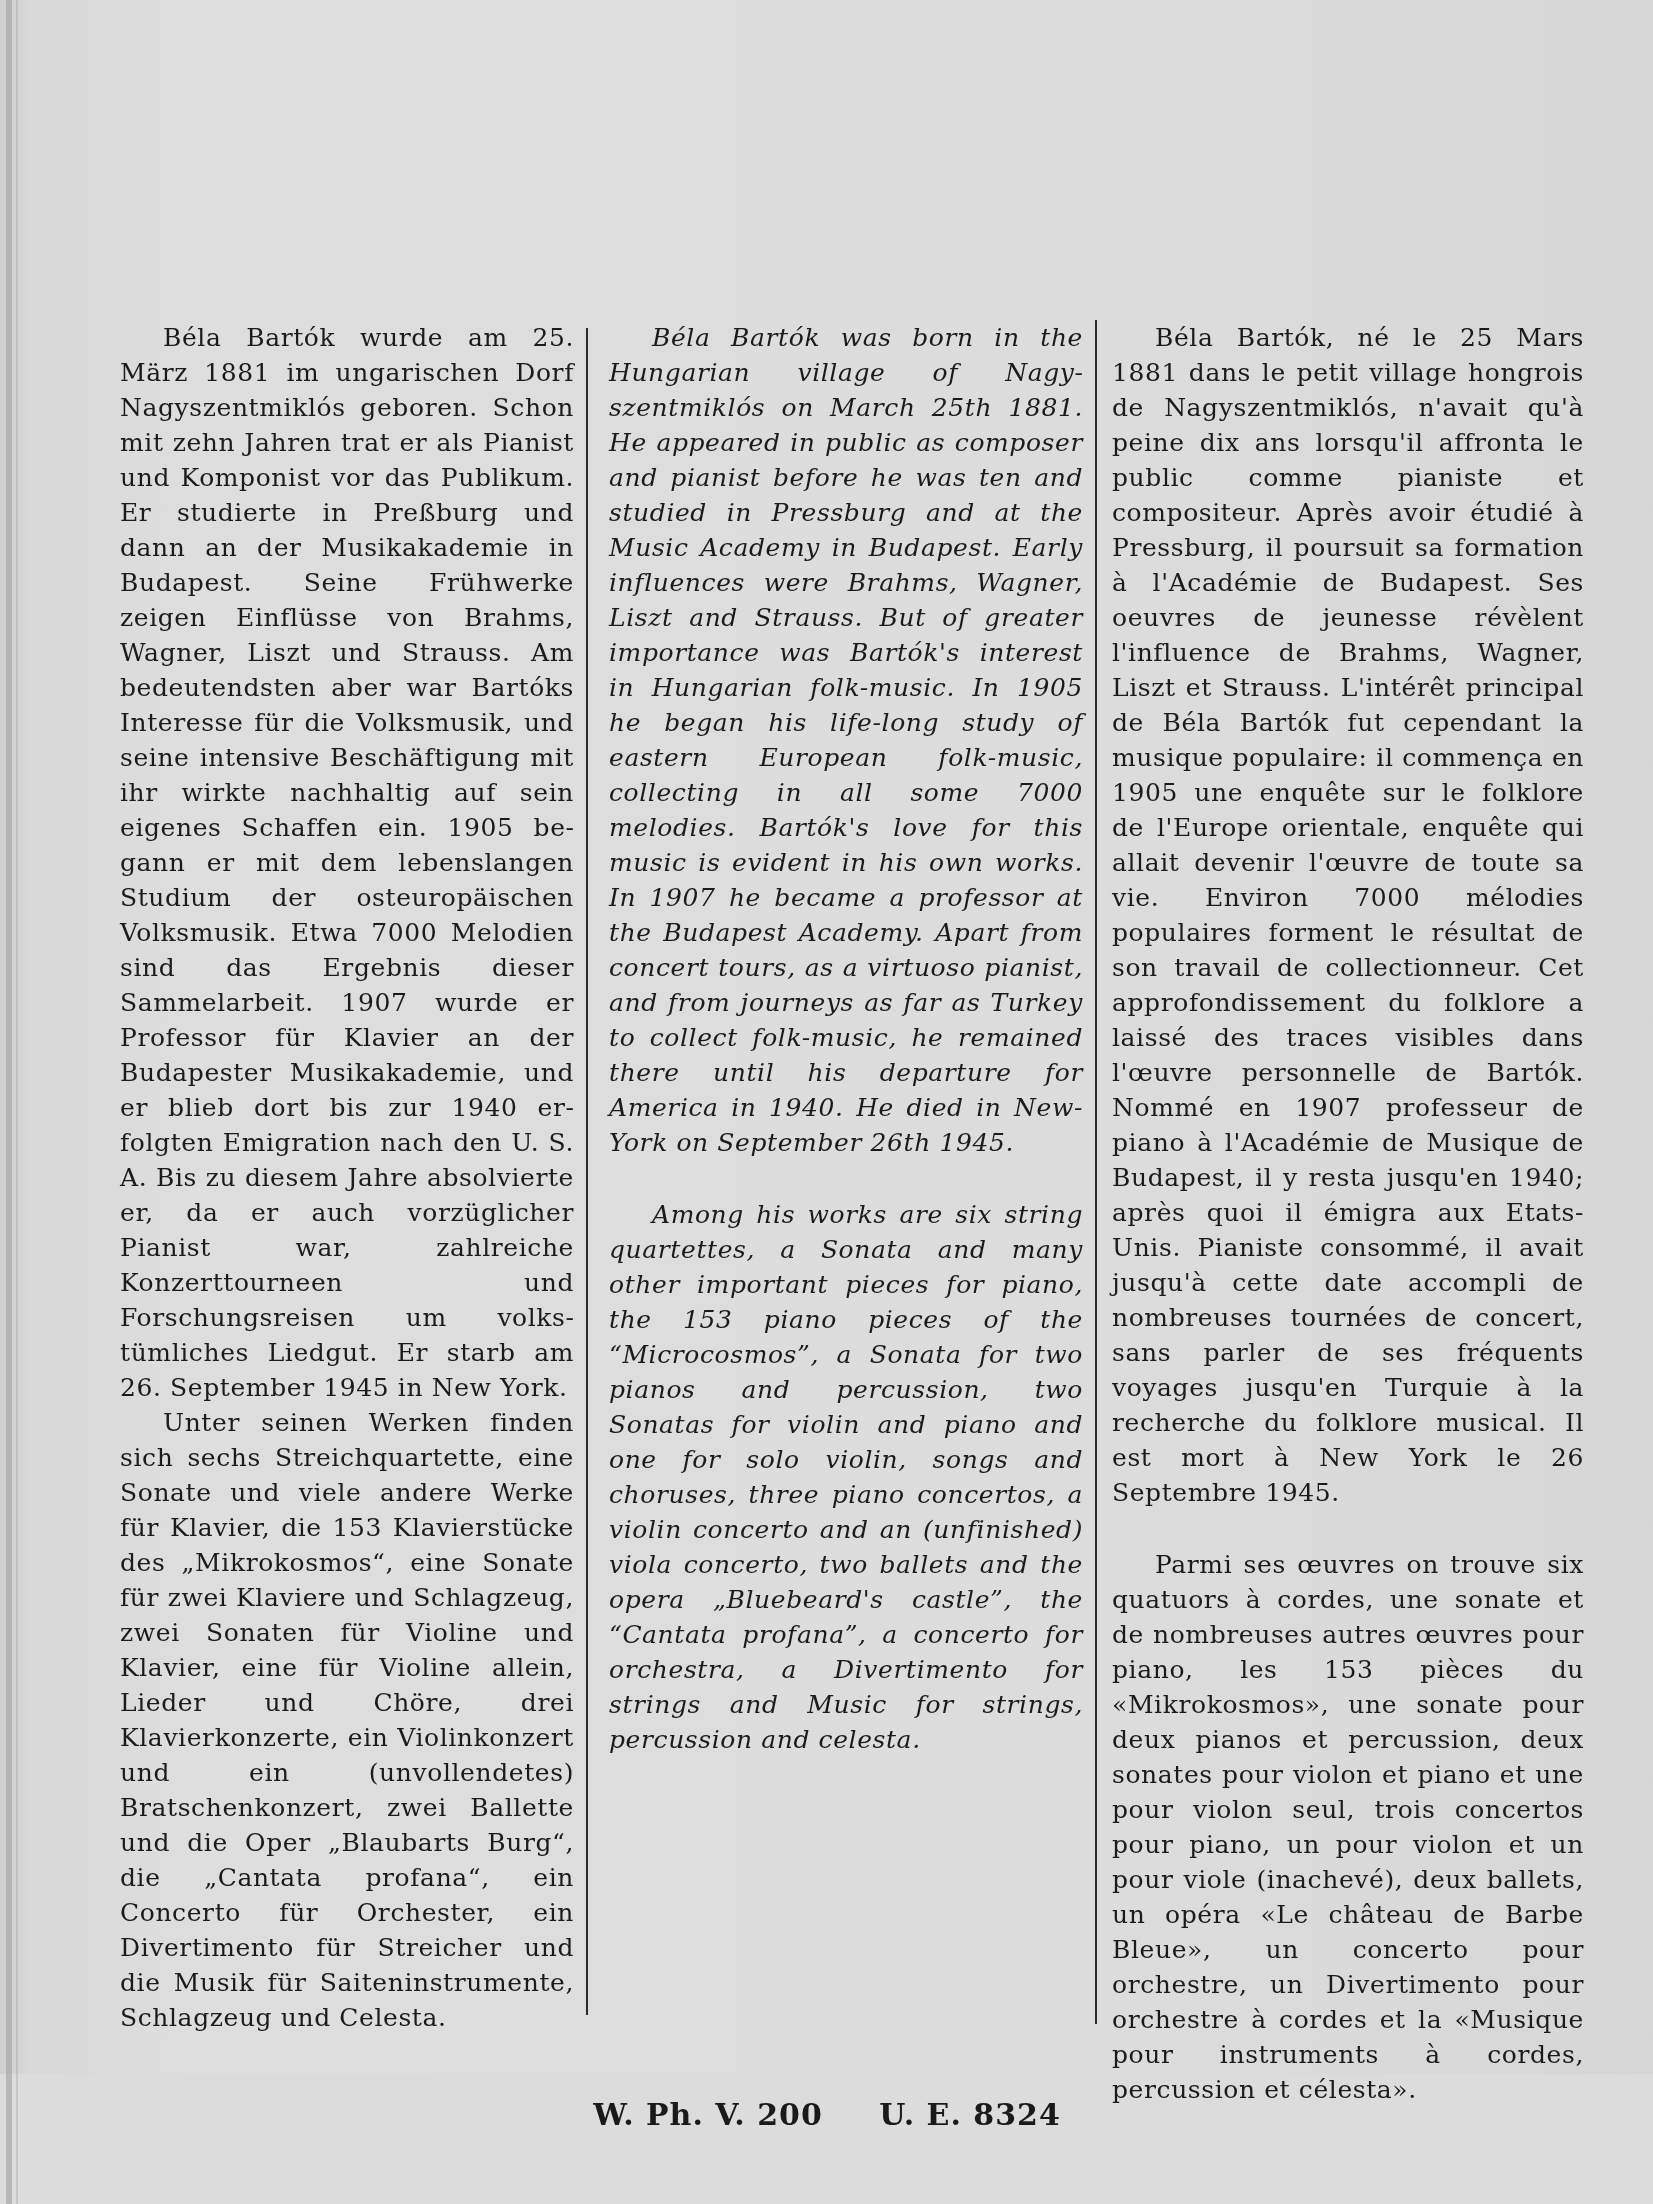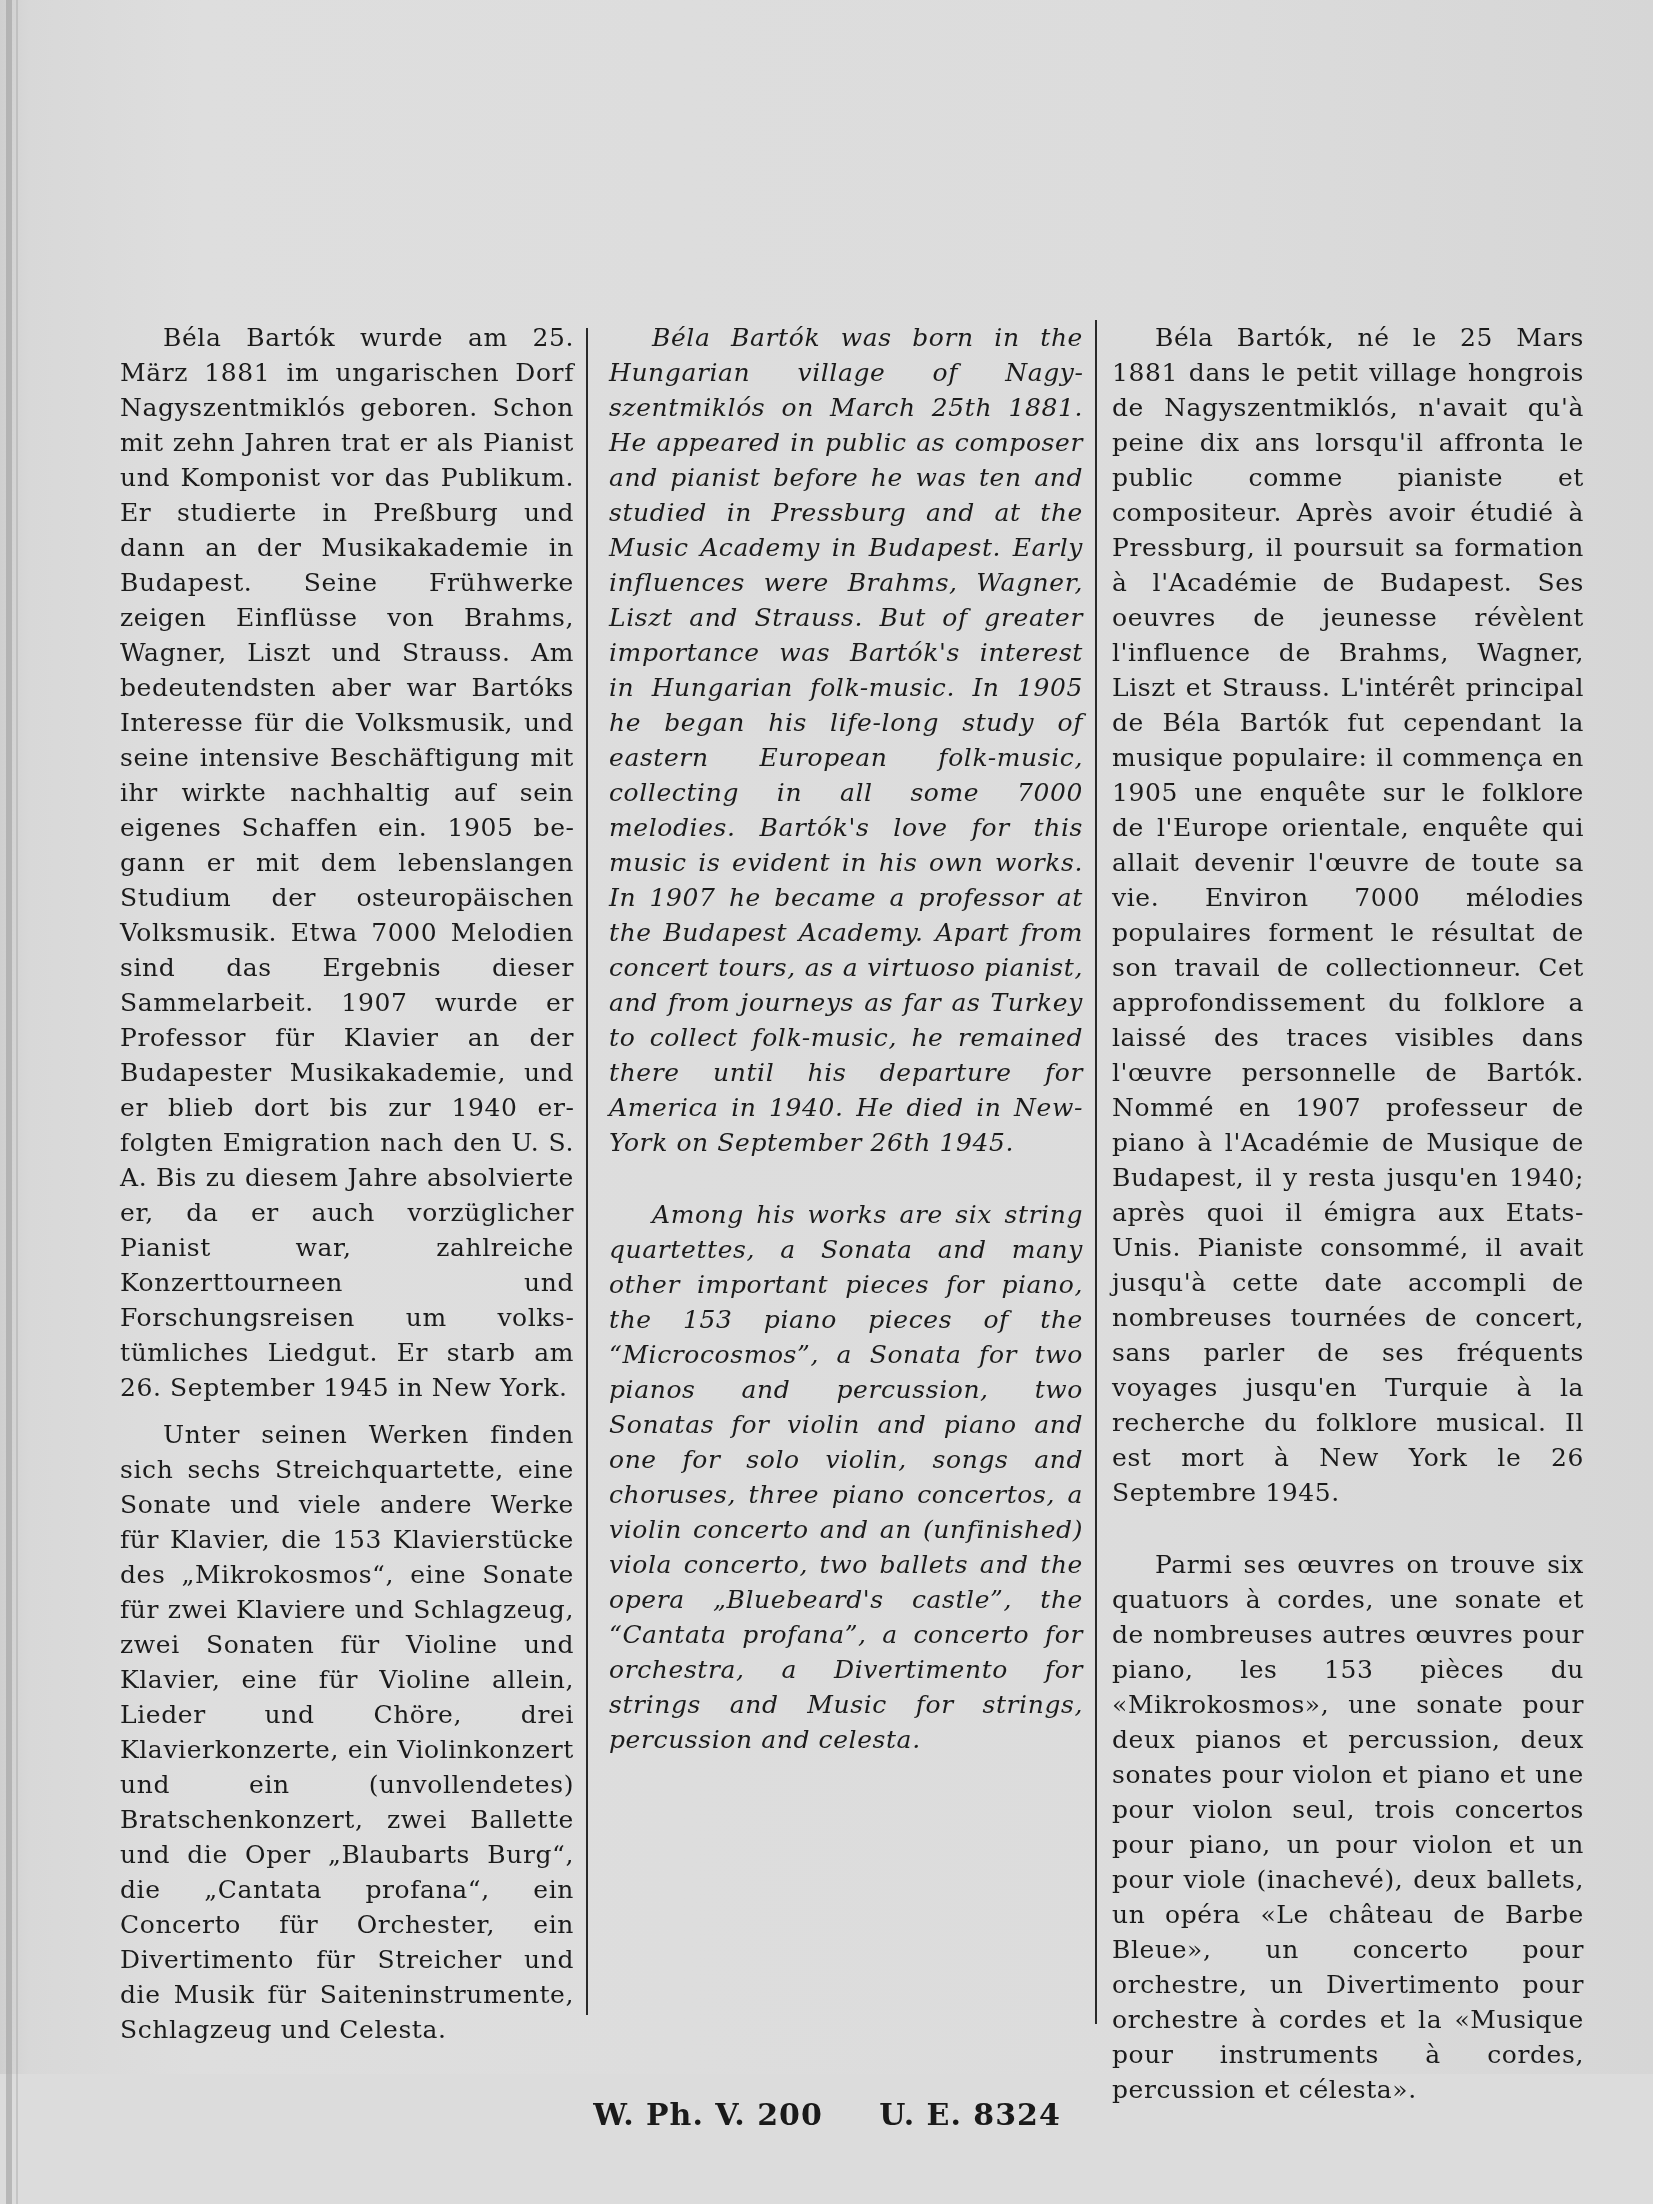--- a/index.html
+++ b/index.html
@@ -47,21 +47,21 @@
       line-height: 35px;
       letter-spacing: 0.6px;
       text-align: justify;
       hyphens: manual;
     }
     .col p {
       margin: 0;
       text-indent: 43px;
     }
     .col p + p {
-      margin-top: 12px;
+      margin-top: 0;
     }
     .col-de { left: 0; width: 454px; }
     .col-en { left: 489px; width: 474px; font-style: italic; }
     .col-fr { left: 992px; width: 472px; }
     .col-en p + p, .col-fr p + p { margin-top: 37px; }
     .rule {
       position: absolute;
       width: 1.9px;
       background: #2a2a2a;
     }

